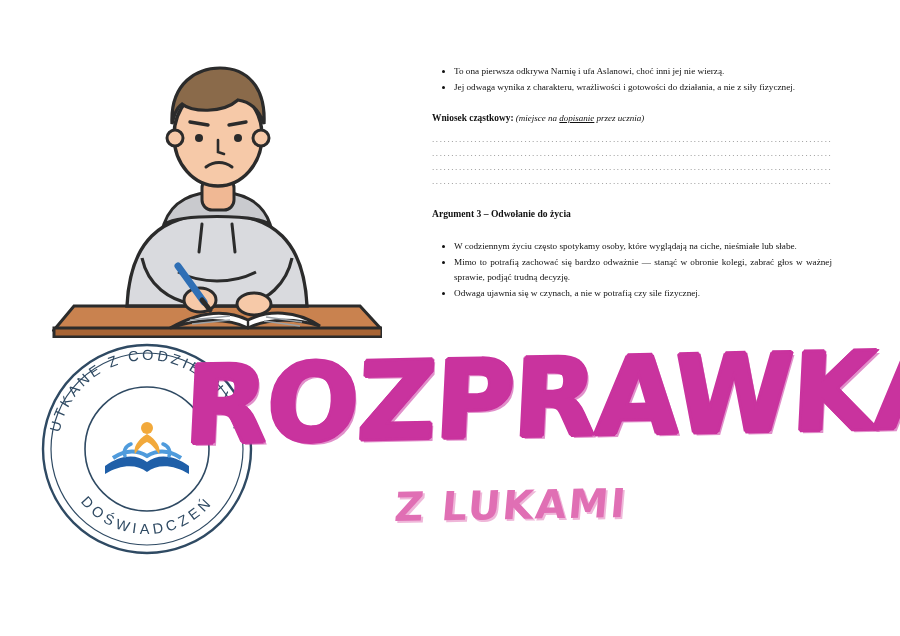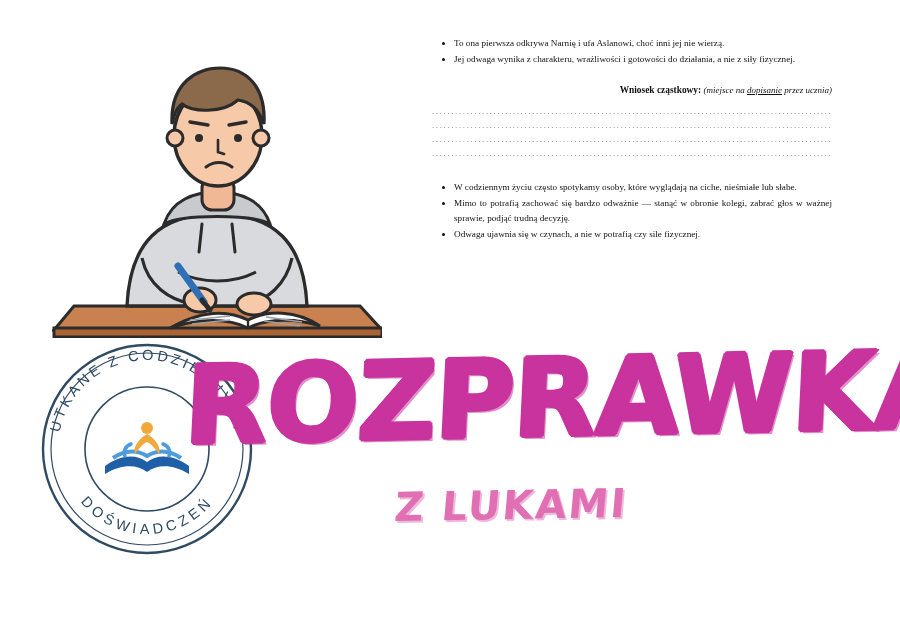--- a/index.html
+++ b/index.html
@@ -13,39 +13,38 @@
     position: relative;
     overflow: hidden;
     font-family: "Liberation Serif", serif;
     color: #111;
   }
 
   
   .doc-panel {
     position: absolute;
     left: 432px;
-    top: 36px;
+    top: 64px;
     width: 400px;
   }
   .doc-list {
     margin: 0 0 0 0;
     padding-left: 22px;
     list-style: disc;
   }
   .doc-list li {
     font-size: 9.2px;
     line-height: 1.62;
     margin-bottom: 1px;
     text-align: justify;
   }
   .wniosek-line {
     margin-top: 16px;
     font-size: 9.4px;
     line-height: 1.5;
-    text-align: right;
   }
   .wniosek-label {
     font-weight: bold;
   }
   .wniosek-note {
     font-style: italic;
     font-size: 9px;
   }
   .wniosek-note .u {
     text-decoration: underline;
@@ -235,20 +234,21 @@
     <span class="wniosek-note"><span>(miejsce na </span><span class="u">dopisanie</span><span> przez ucznia)</span></span>
   </div>
 
   <div class="dots-block">
     <div class="dots-line">......................................................................................................................................................</div>
     <div class="dots-line">......................................................................................................................................................</div>
     <div class="dots-line">......................................................................................................................................................</div>
     <div class="dots-line">......................................................................................................................................................</div>
   </div>
 
+  <div class="arg-heading">Argument 3 – Odwołanie do życia</div>
 
   <ul class="doc-list arg-list">
     <li>W codziennym życiu często spotykamy osoby, które wyglądają na ciche, nieśmiałe lub słabe.</li>
     <li>Mimo to potrafią zachować się bardzo odważnie — stanąć w obronie kolegi, zabrać głos w ważnej sprawie, podjąć trudną decyzję.</li>
     <li>Odwaga ujawnia się w czynach, a nie w potrafią czy sile fizycznej.</li>
   </ul>
 </div>
 
 <div class="title-main">ROZPRAWKA</div>
 <div class="title-sub">Z LUKAMI</div>

